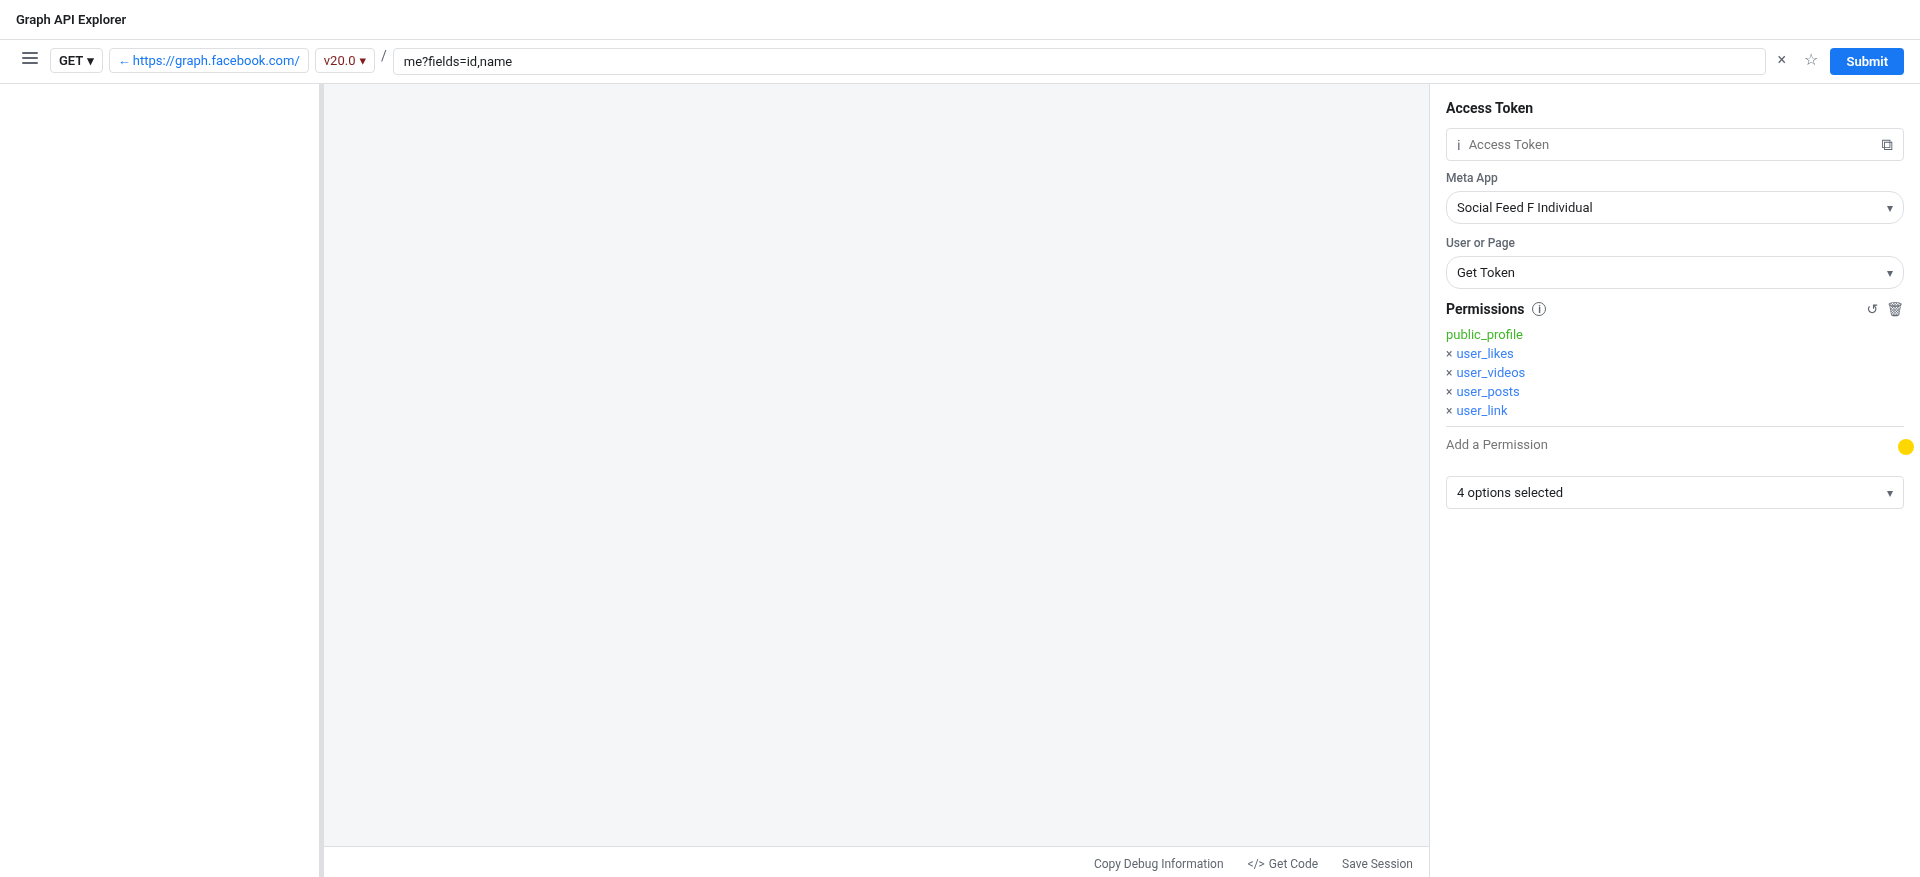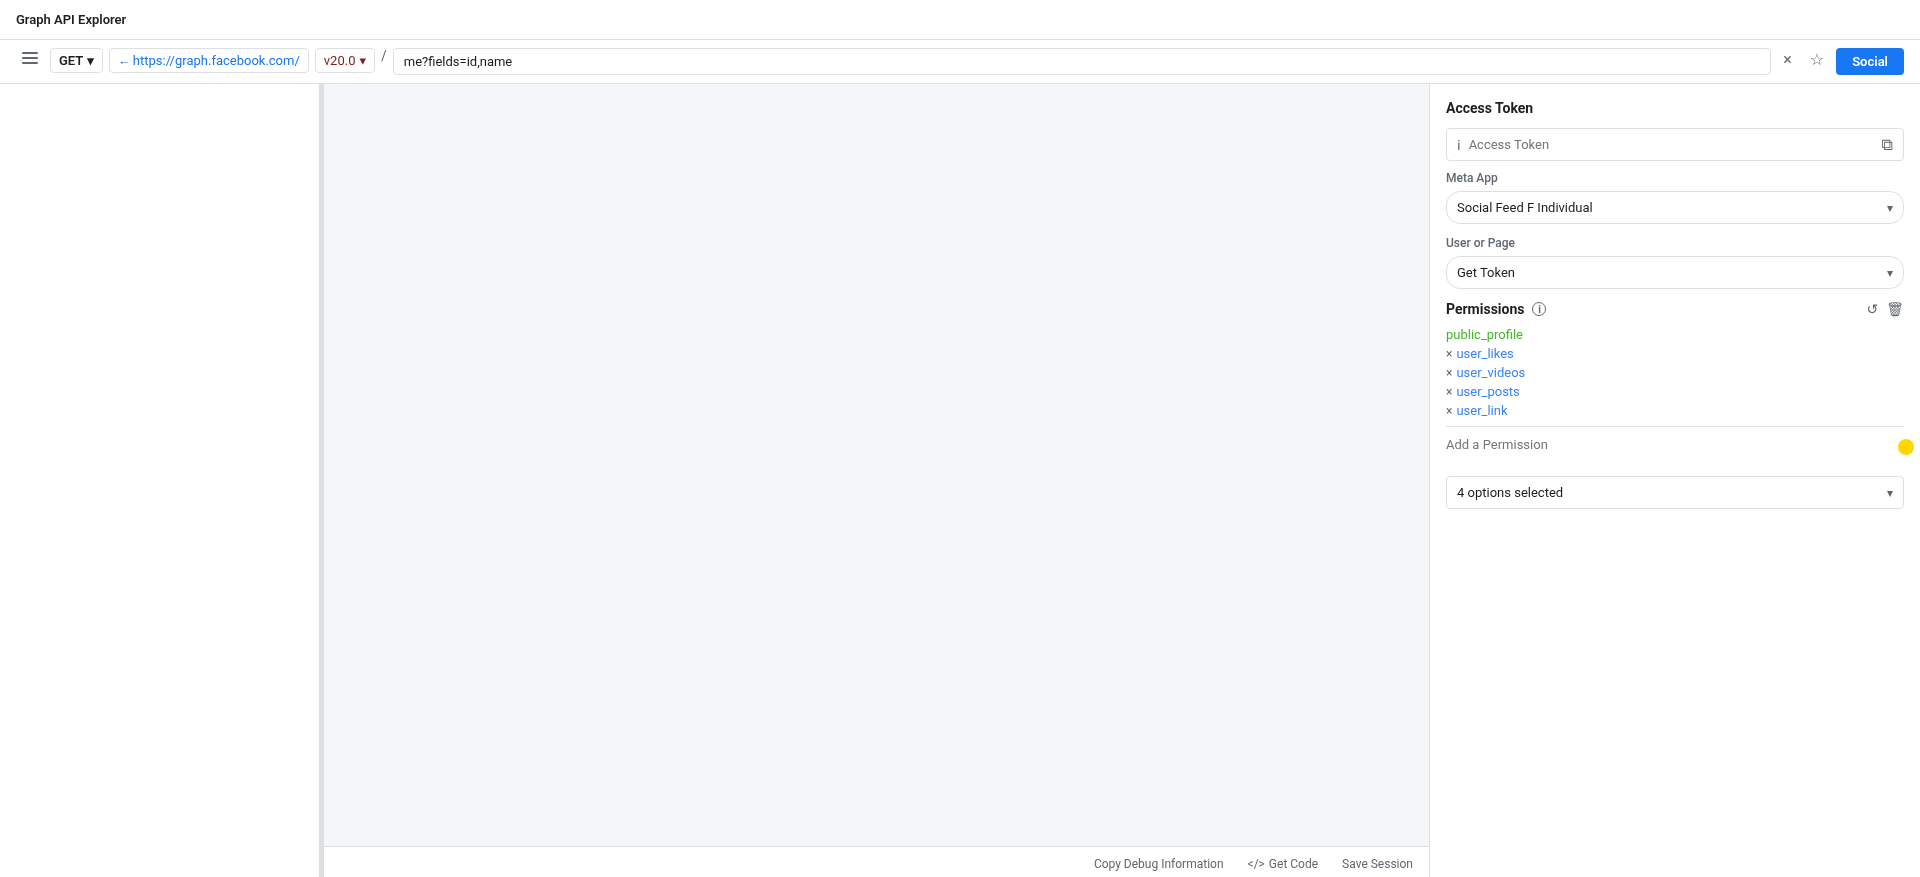--- a/index.html
+++ b/index.html
@@ -378,21 +378,21 @@
     <span>v20.0</span>
     <span>▾</span>
   </div>
 
   <span class="path-separator">/</span>
 
   <input class="url-input" type="text" value="me?fields=id,name" style="">
 
   <button class="clear-btn">×</button>
   <button class="star-btn">☆</button>
-  <button class="submit-btn">Social</button>
+  <button class="submit-btn">Submit</button>
 </div>
 
 <div class="main-layout">
 
   <div class="left-panel">
   </div>
 
   <div class="resize-handle"></div>
 
   <div class="center-panel">

